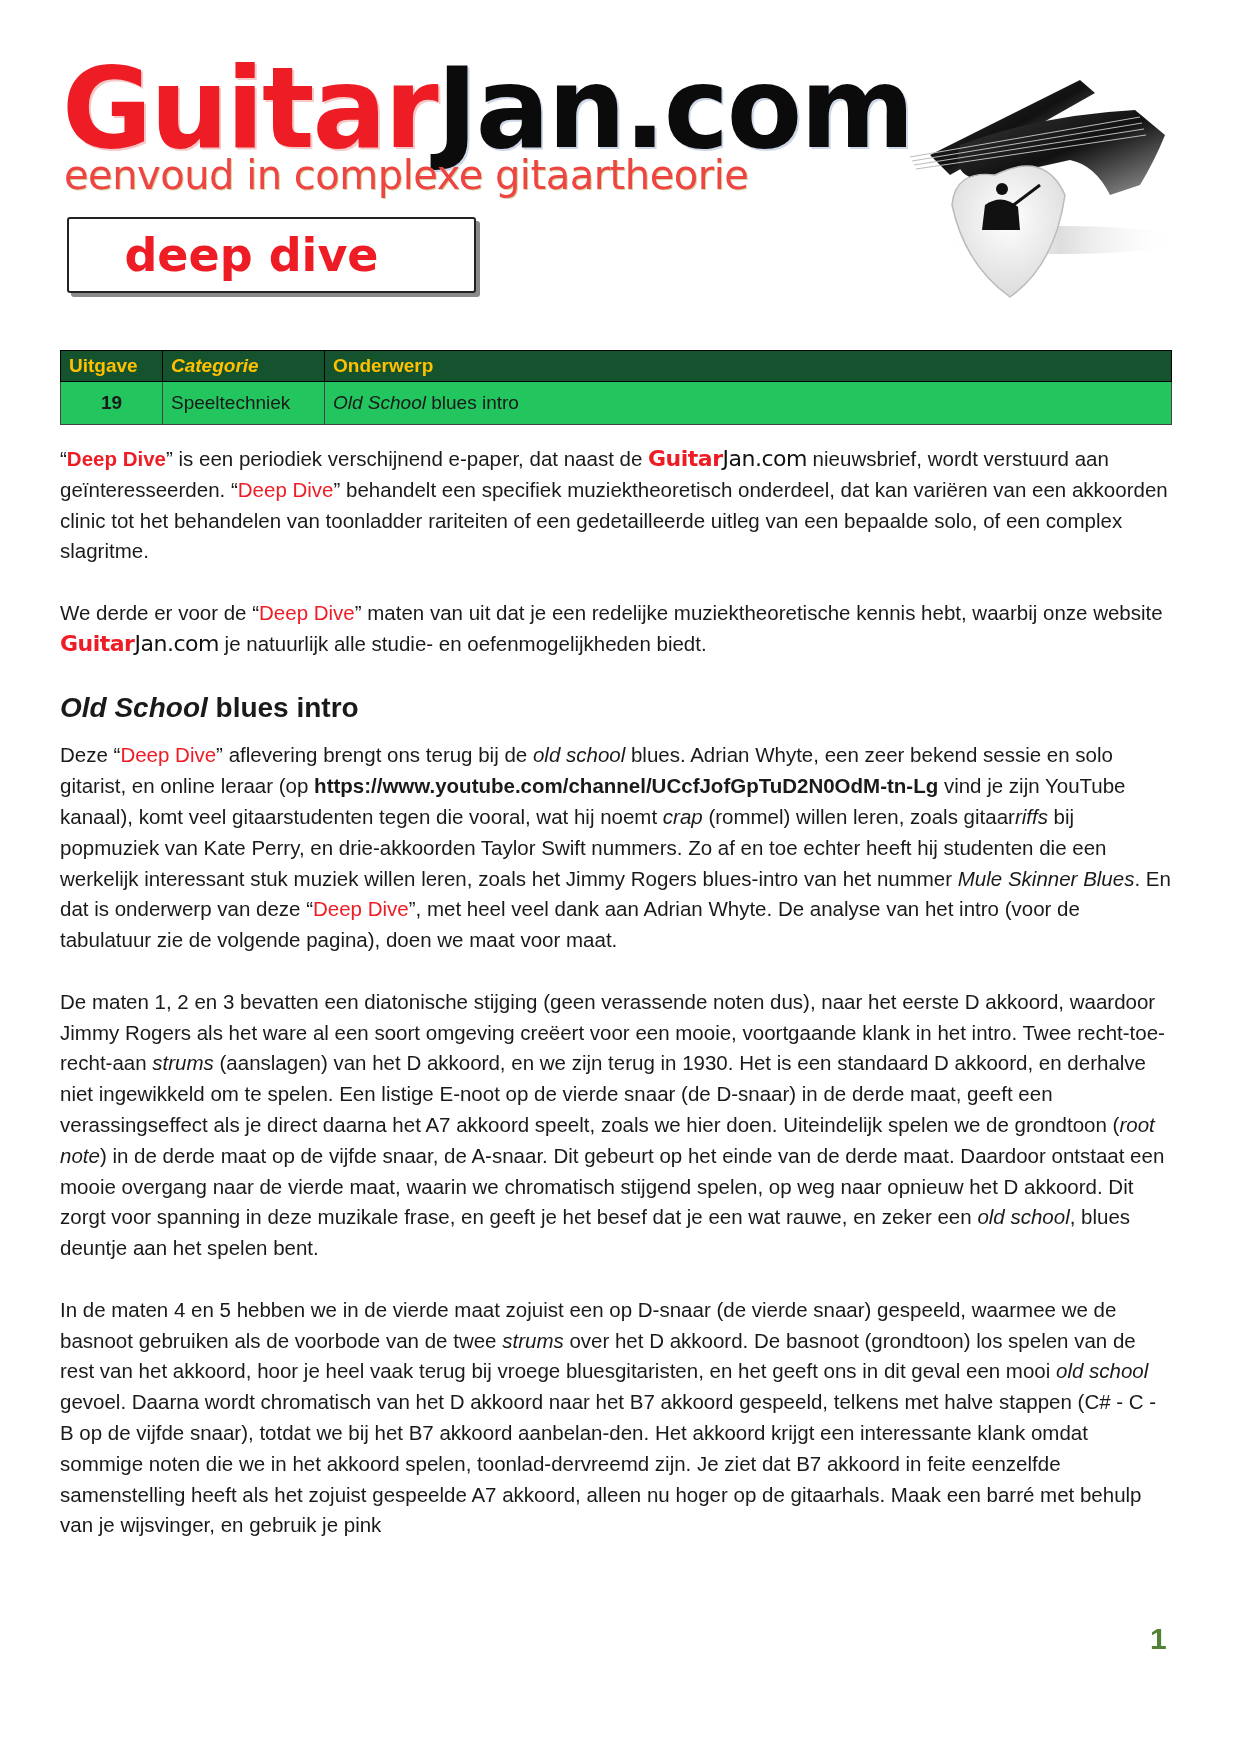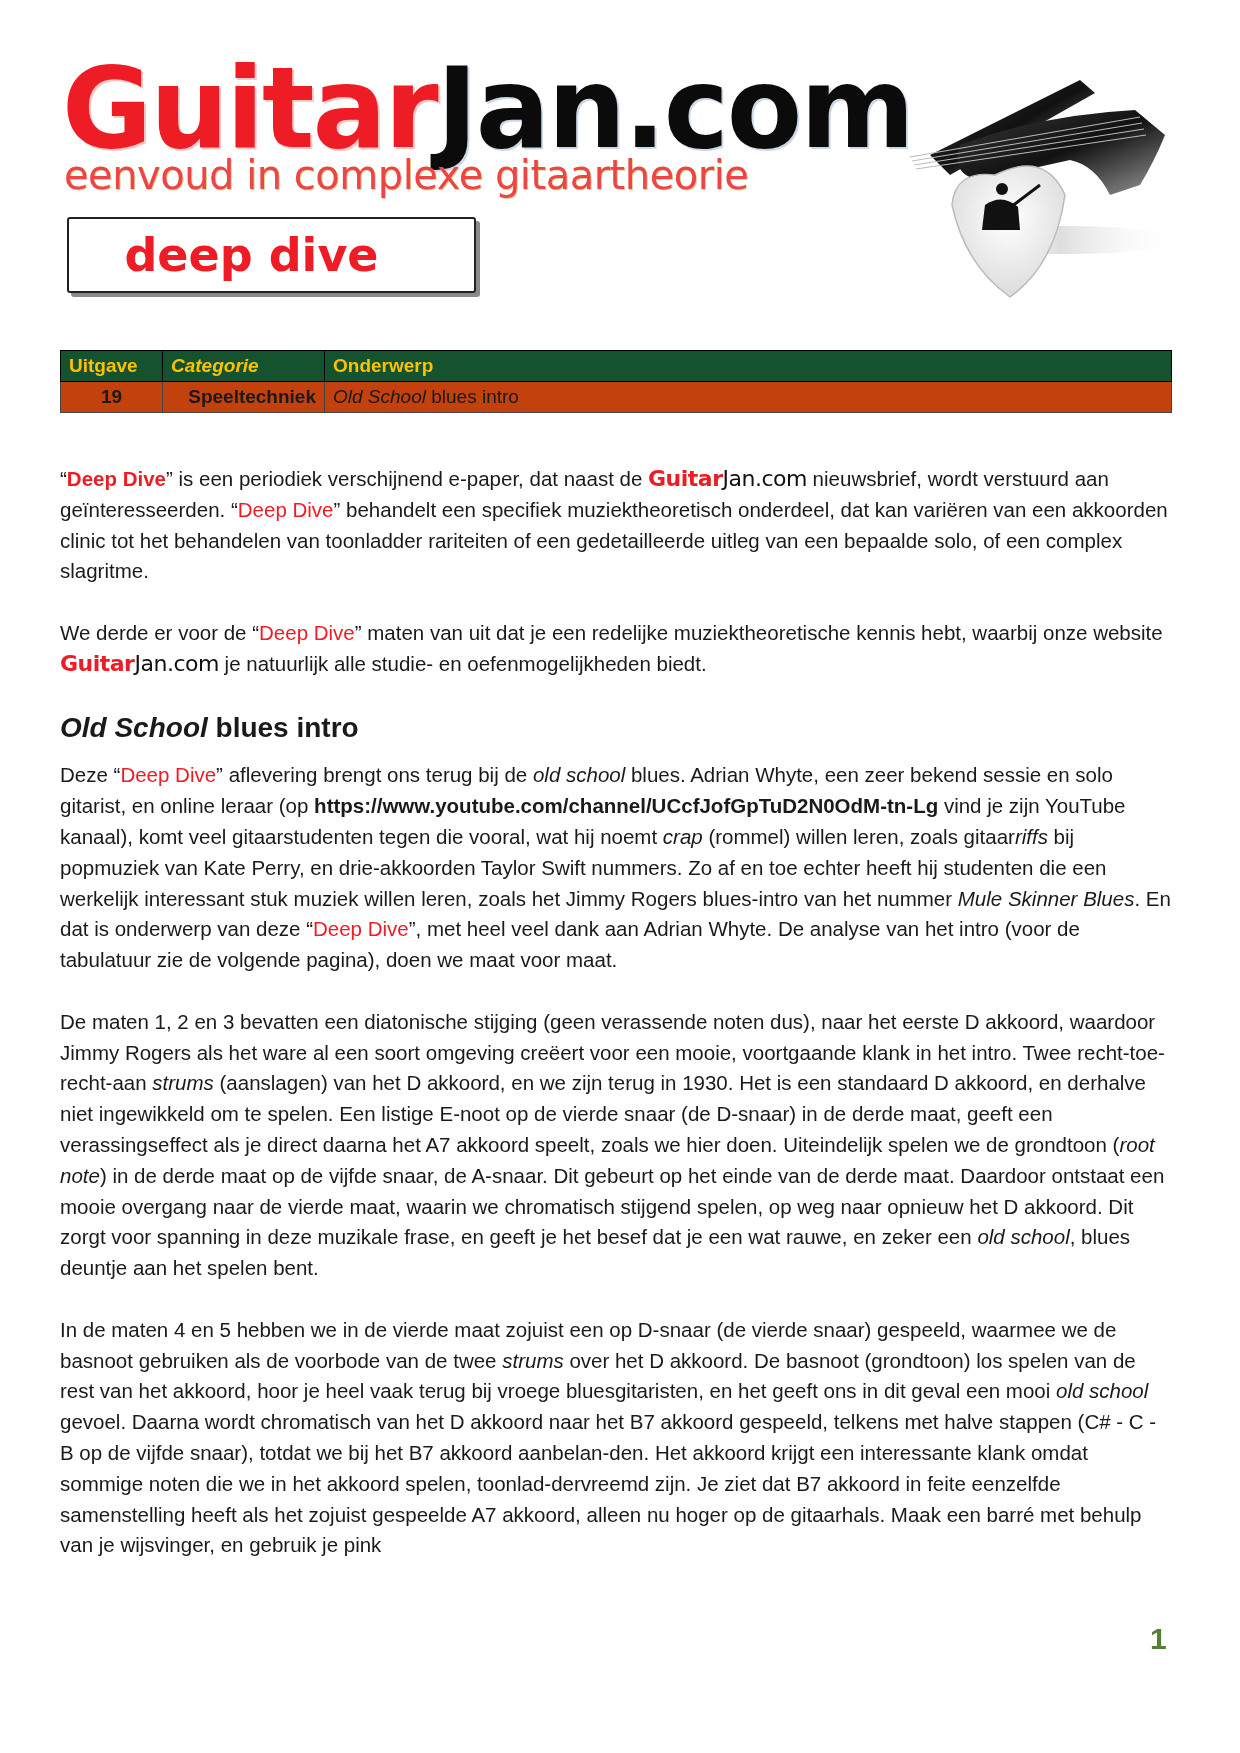--- a/index.html
+++ b/index.html
@@ -40,29 +40,29 @@
   
   .meta {
     position: absolute; left: 60px; top: 350px; width: 1112px;
     border-collapse: collapse; font-size: 19px;
   }
   .meta th {
     background: #14532d; color: #ffc000; text-align: left; font-weight: bold;
     padding: 2px 8px; height: 26px; border: 1px solid #000;
   }
   .meta td {
-    border: 1px solid #444; padding: 2px 8px; height: 26px; background: #c2410c;
+    border: 1px solid #444; padding: 8px 8px; height: 26px; background: #22c55e;
   }
   .meta td.num { text-align: center; font-weight: bold; }
-  .meta td.cat { font-weight: bold; text-align: right; }
+  .meta td.cat { font-weight: normal; }
   .col1 { width: 85px; } .col2 { width: 145px; font-style: italic; }
 
   
   .body-text {
-    position: absolute; left: 60px; top: 464px; width: 1115px;
+    position: absolute; left: 60px; top: 444px; width: 1115px;
     font-size: 20.5px; line-height: 30.8px; color: #1a1a1a;
   }
   .body-text p { margin: 0 0 30.8px 0; }
   .red-txt { color: #ee1c25; }
   .inline-logo {
     font-family: "DejaVu Sans", sans-serif; font-weight: bold; font-size: 22px;
     letter-spacing: -0.5px;
   }
   .inline-logo .r { color: #ee1c25; }
   .inline-logo .b { color: #111; font-weight: normal; }

